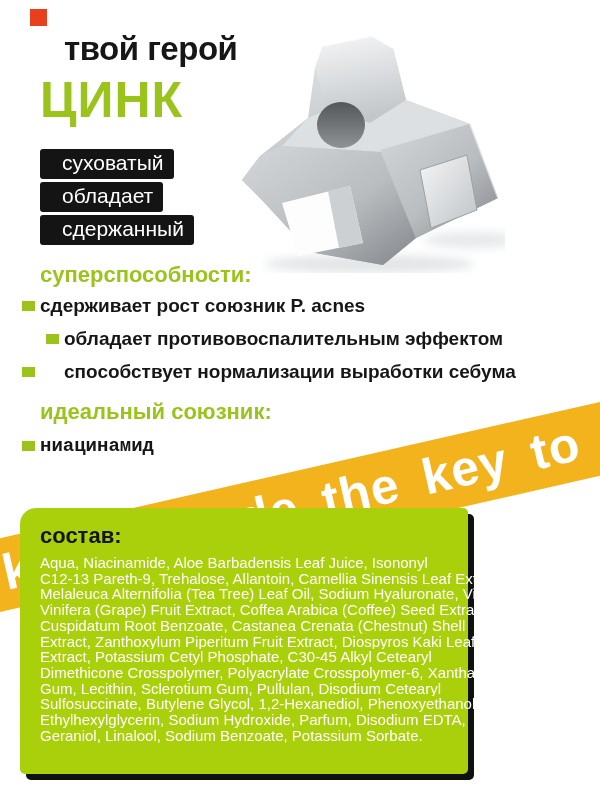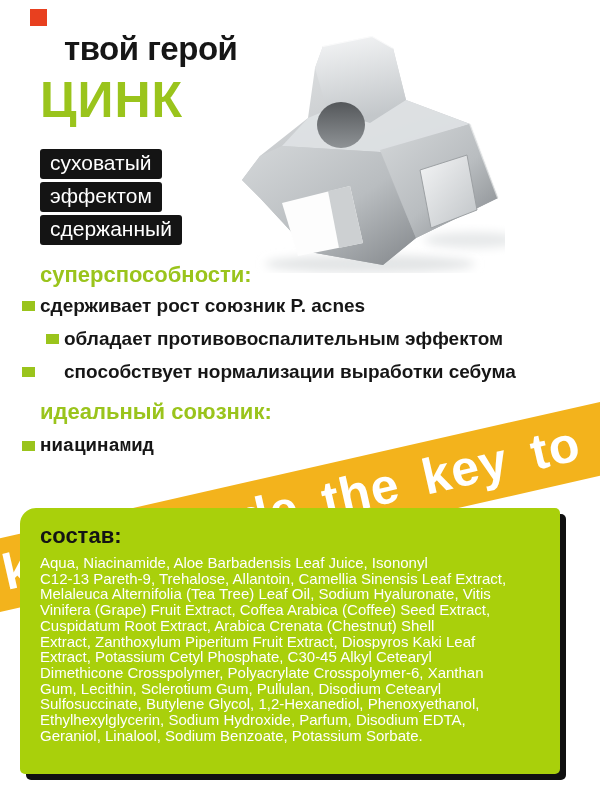--- a/index.html
+++ b/index.html
@@ -4,57 +4,57 @@
 <style>
   html,body{margin:0;padding:0;}
   body{
     width:600px;height:800px;position:relative;overflow:hidden;
     background:#ffffff;font-family:"Liberation Sans",sans-serif;
   }
   .red-square{position:absolute;left:30px;top:9px;width:17px;height:17px;background:#e8401f;}
   .eyebrow{position:absolute;left:40px;top:30px;font-size:33px;font-weight:800;letter-spacing:-0.5px;color:#161616;margin-left:24px;}
   .title{position:absolute;left:40px;top:71px;font-size:50px;font-weight:800;letter-spacing:1px;color:#9ac41c;}
   .badges{position:absolute;left:40px;top:149px;display:flex;flex-direction:column;align-items:flex-start;gap:3px;z-index:1;}
-  .badge{background:#141414;color:#ffffff;font-size:21px;font-weight:500;padding:2px 10px 4px 10px;border-radius:3px;}
+  .badge{background:#141414;color:#ffffff;font-size:21px;font-weight:500;padding:2px 10px 4px 22px;border-radius:3px;}
   .sec-heading{position:absolute;font-size:22px;font-weight:800;color:#9ac41c;white-space:nowrap;}
   #sp-heading{left:40px;top:262px;}
   #ally-heading{left:40px;top:399px;}
   .bullet-row{position:absolute;left:22px;display:flex;align-items:flex-start;}
   #sp-item-0{top:295px;} #sp-item-1{top:328px;padding-left:24px;} #sp-item-2{top:361px;gap:24px;}
   #ally-item-0{top:435px;font-family:Liberation Mono, monospace;}
   .bullet-sq{width:13px;height:10px;background:#9ac41c;margin-top:6px;flex:none;}
   .bullet-label{margin-left:5px;font-size:19px;font-weight:700;color:#161616;white-space:nowrap;}
   .banner{
     position:absolute;left:-100px;top:471px;width:800px;height:72px;
     background:#f3b31c;transform:rotate(-12.8deg);z-index:2;
   }
   .banner-text{position:absolute;top:6px;color:#ffffff;font-size:50px;font-weight:800;white-space:nowrap;}
   #banner-frag-left{left:96px;}
   #banner-frag-main{left:338px;word-spacing:10px;letter-spacing:1px;}
   .comp-block{
-    position:absolute;left:20px;top:508px;width:540px;height:266px;
+    position:absolute;left:20px;top:508px;width:448px;height:266px;
     background:#a9d00b;border-radius:16px 5px 5px 5px;
     box-shadow:6px 6px 0 #101010;z-index:3;
   }
   .comp-heading{position:absolute;left:20px;top:15px;font-size:22px;font-weight:800;color:#141414;}
   .ing{position:absolute;left:20px;top:47px;width:534px;color:#ffffff;font-size:15px;line-height:15.7px;font-weight:500;}
   .ing-line{white-space:nowrap;overflow:hidden;}
   .jack{position:absolute;left:220px;top:28px;z-index:1;}
 </style>
 </head>
 <body>
 
 <div class="red-square"></div>
 
 <div class="eyebrow">твой герой</div>
 <div class="title">ЦИНК</div>
 
 <div class="badges">
   <div class="badge">суховатый</div>
-  <div class="badge">эффектом</div>
+  <div class="badge">обладает</div>
   <div class="badge">сдержанный</div>
 </div>
 
 <svg class="jack" width="285" height="245" viewBox="0 0 285 245">
   <defs>
     <linearGradient id="gLight" x1="0" y1="0" x2="0.2" y2="1">
       <stop offset="0" stop-color="#f5f6f7"></stop>
         <stop offset="1" stop-color="#c3c7ca"></stop>
     </linearGradient>
     <linearGradient id="gMid" x1="0" y1="0" x2="0.4" y2="1">
@@ -127,21 +127,21 @@
   <span id="banner-frag-main" class="banner-text">de the key to</span>
 </div>
 
 <div class="comp-block">
   <div class="comp-heading">состав:</div>
   <div class="ing">
       <div class="ing-line">Aqua, Niacinamide, Aloe Barbadensis Leaf Juice, Isononyl</div>
       <div class="ing-line">C12-13 Pareth-9, Trehalose, Allantoin, Camellia Sinensis Leaf Extract,</div>
       <div class="ing-line">Melaleuca Alternifolia (Tea Tree) Leaf Oil, Sodium Hyaluronate, Vitis</div>
       <div class="ing-line">Vinifera (Grape) Fruit Extract, Coffea Arabica (Coffee) Seed Extract,</div>
-      <div class="ing-line">Cuspidatum Root Extract, Arabica Crenata (Chestnut) Shell</div>
+      <div class="ing-line">Cuspidatum Root Benzoate, Castanea Crenata (Chestnut) Shell</div>
       <div class="ing-line">Extract, Zanthoxylum Piperitum Fruit Extract, Diospyros Kaki Leaf</div>
       <div class="ing-line">Extract, Potassium Cetyl Phosphate, C30-45 Alkyl Cetearyl</div>
       <div class="ing-line">Dimethicone Crosspolymer, Polyacrylate Crosspolymer-6, Xanthan</div>
       <div class="ing-line">Gum, Lecithin, Sclerotium Gum, Pullulan, Disodium Cetearyl</div>
       <div class="ing-line">Sulfosuccinate, Butylene Glycol, 1,2-Hexanediol, Phenoxyethanol,</div>
       <div class="ing-line">Ethylhexylglycerin, Sodium Hydroxide, Parfum, Disodium EDTA,</div>
       <div class="ing-line">Geraniol, Linalool, Sodium Benzoate, Potassium Sorbate.</div>
     </div>
 </div>
 

